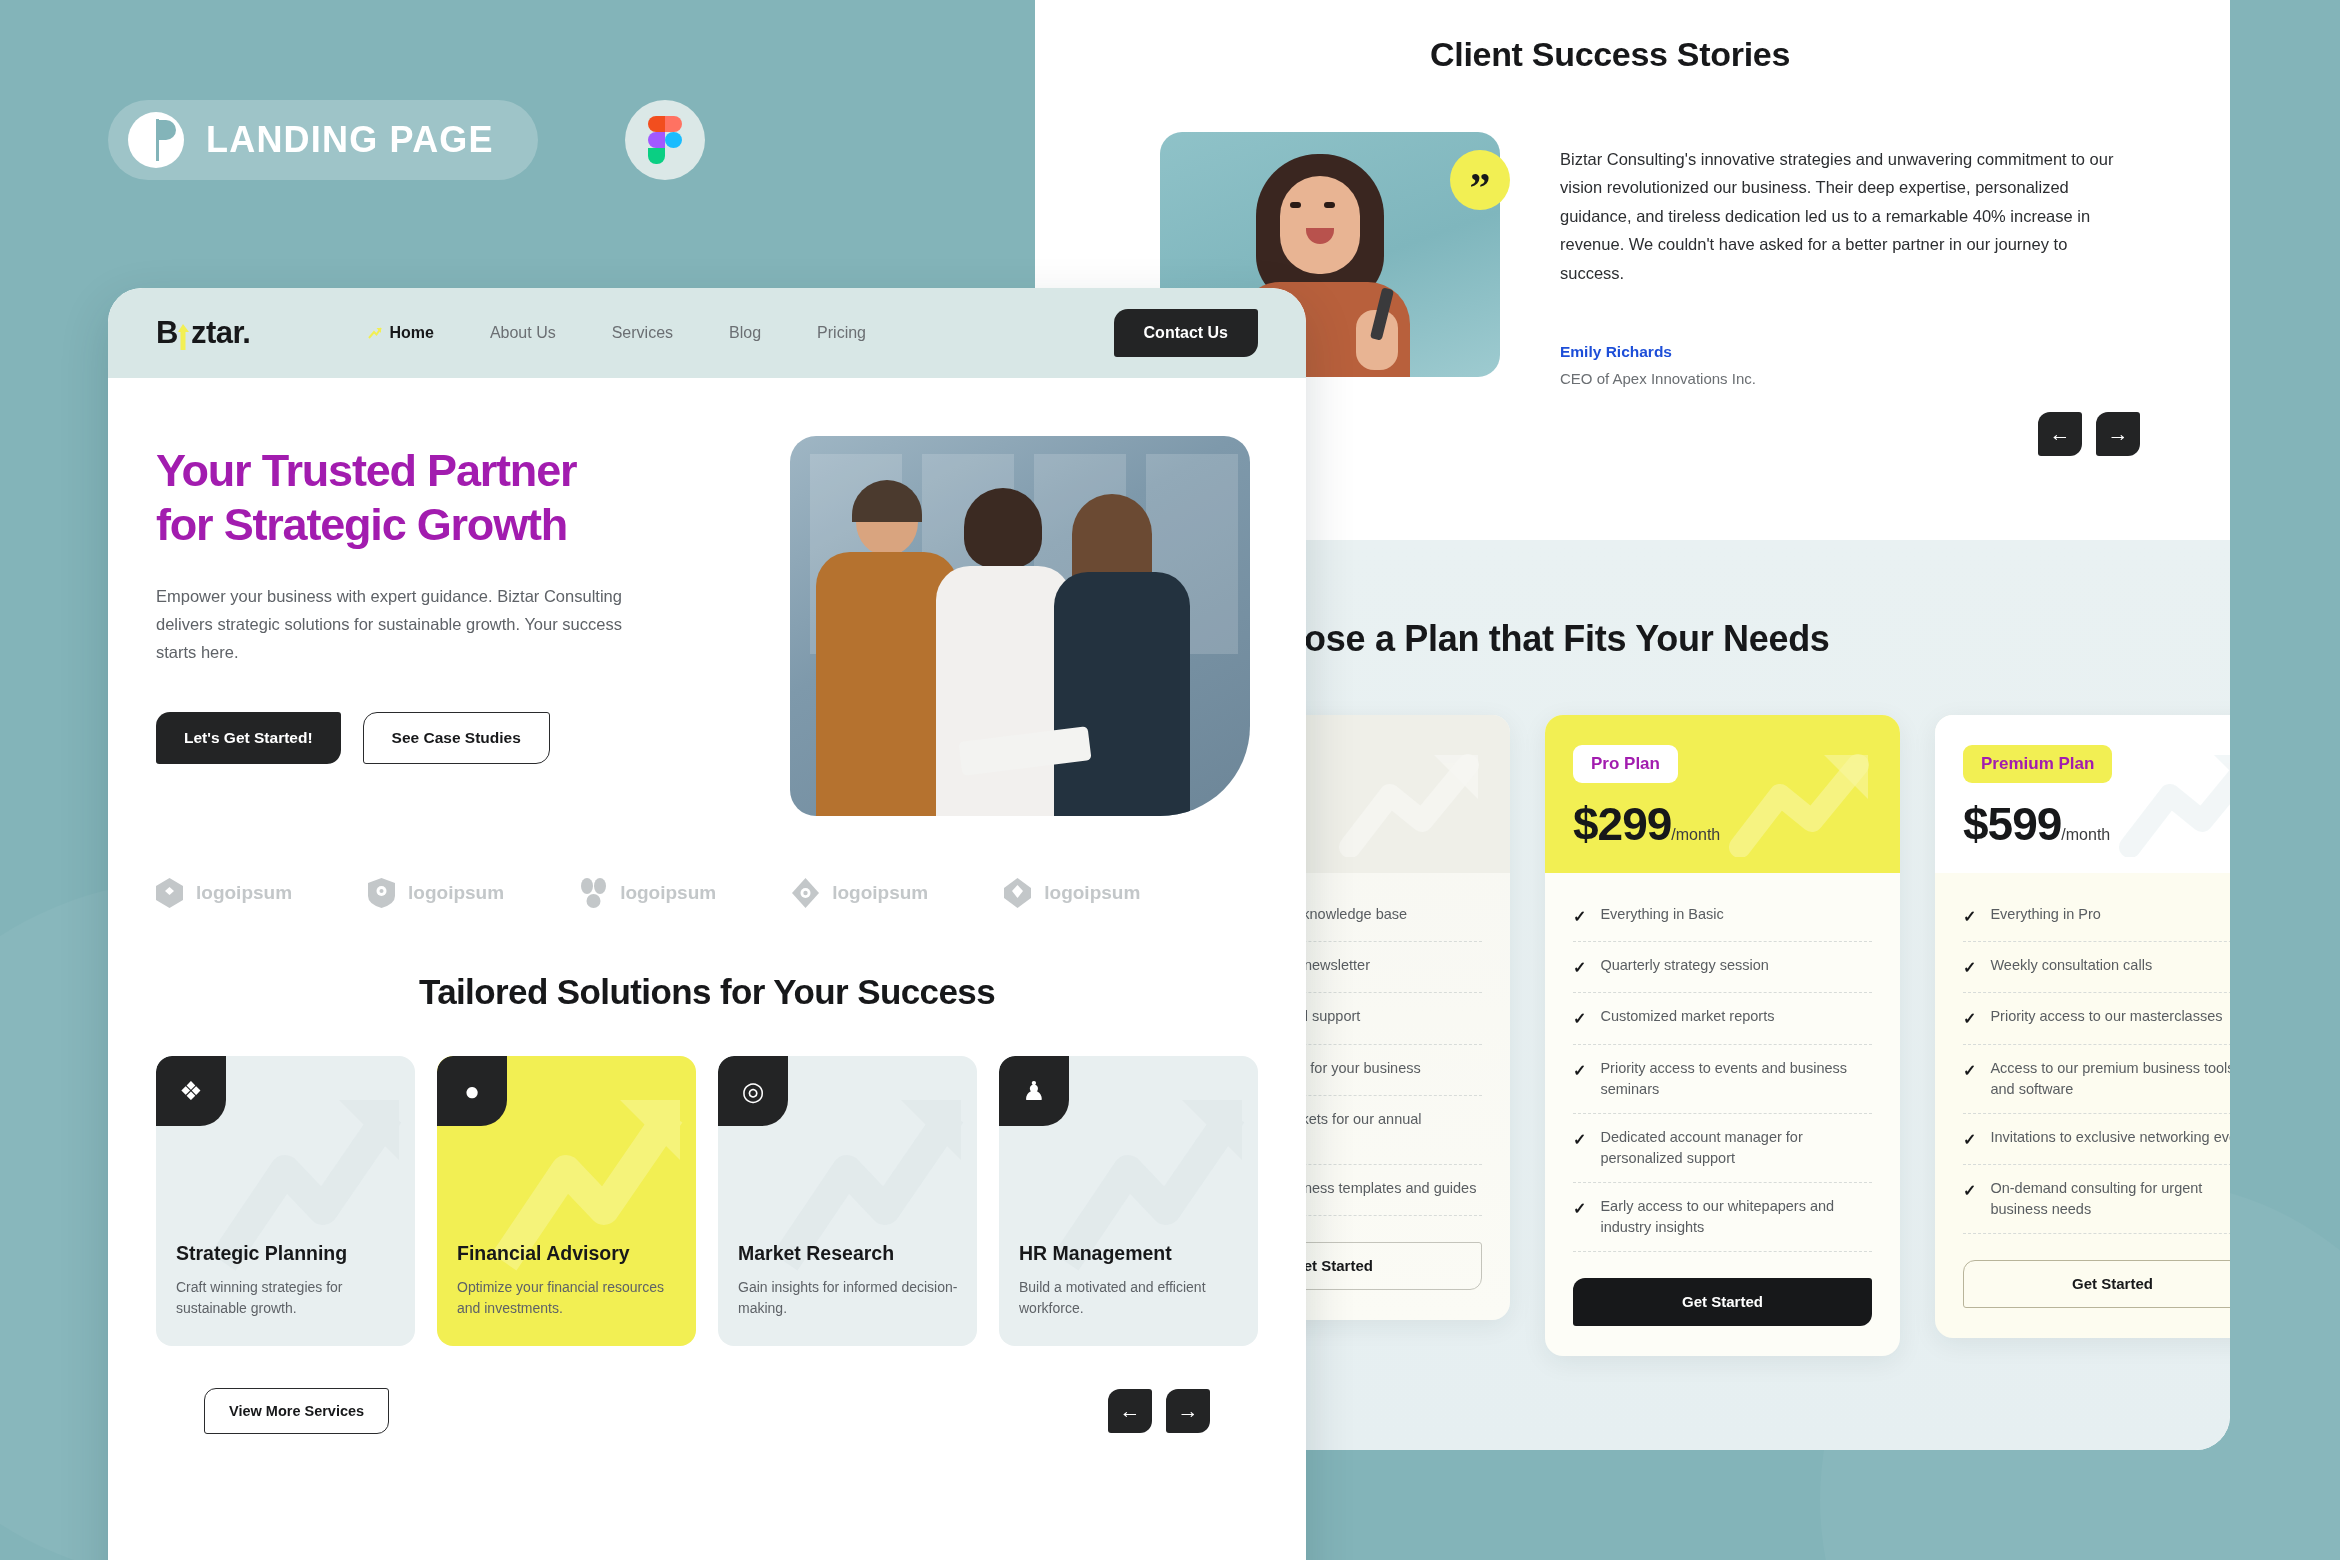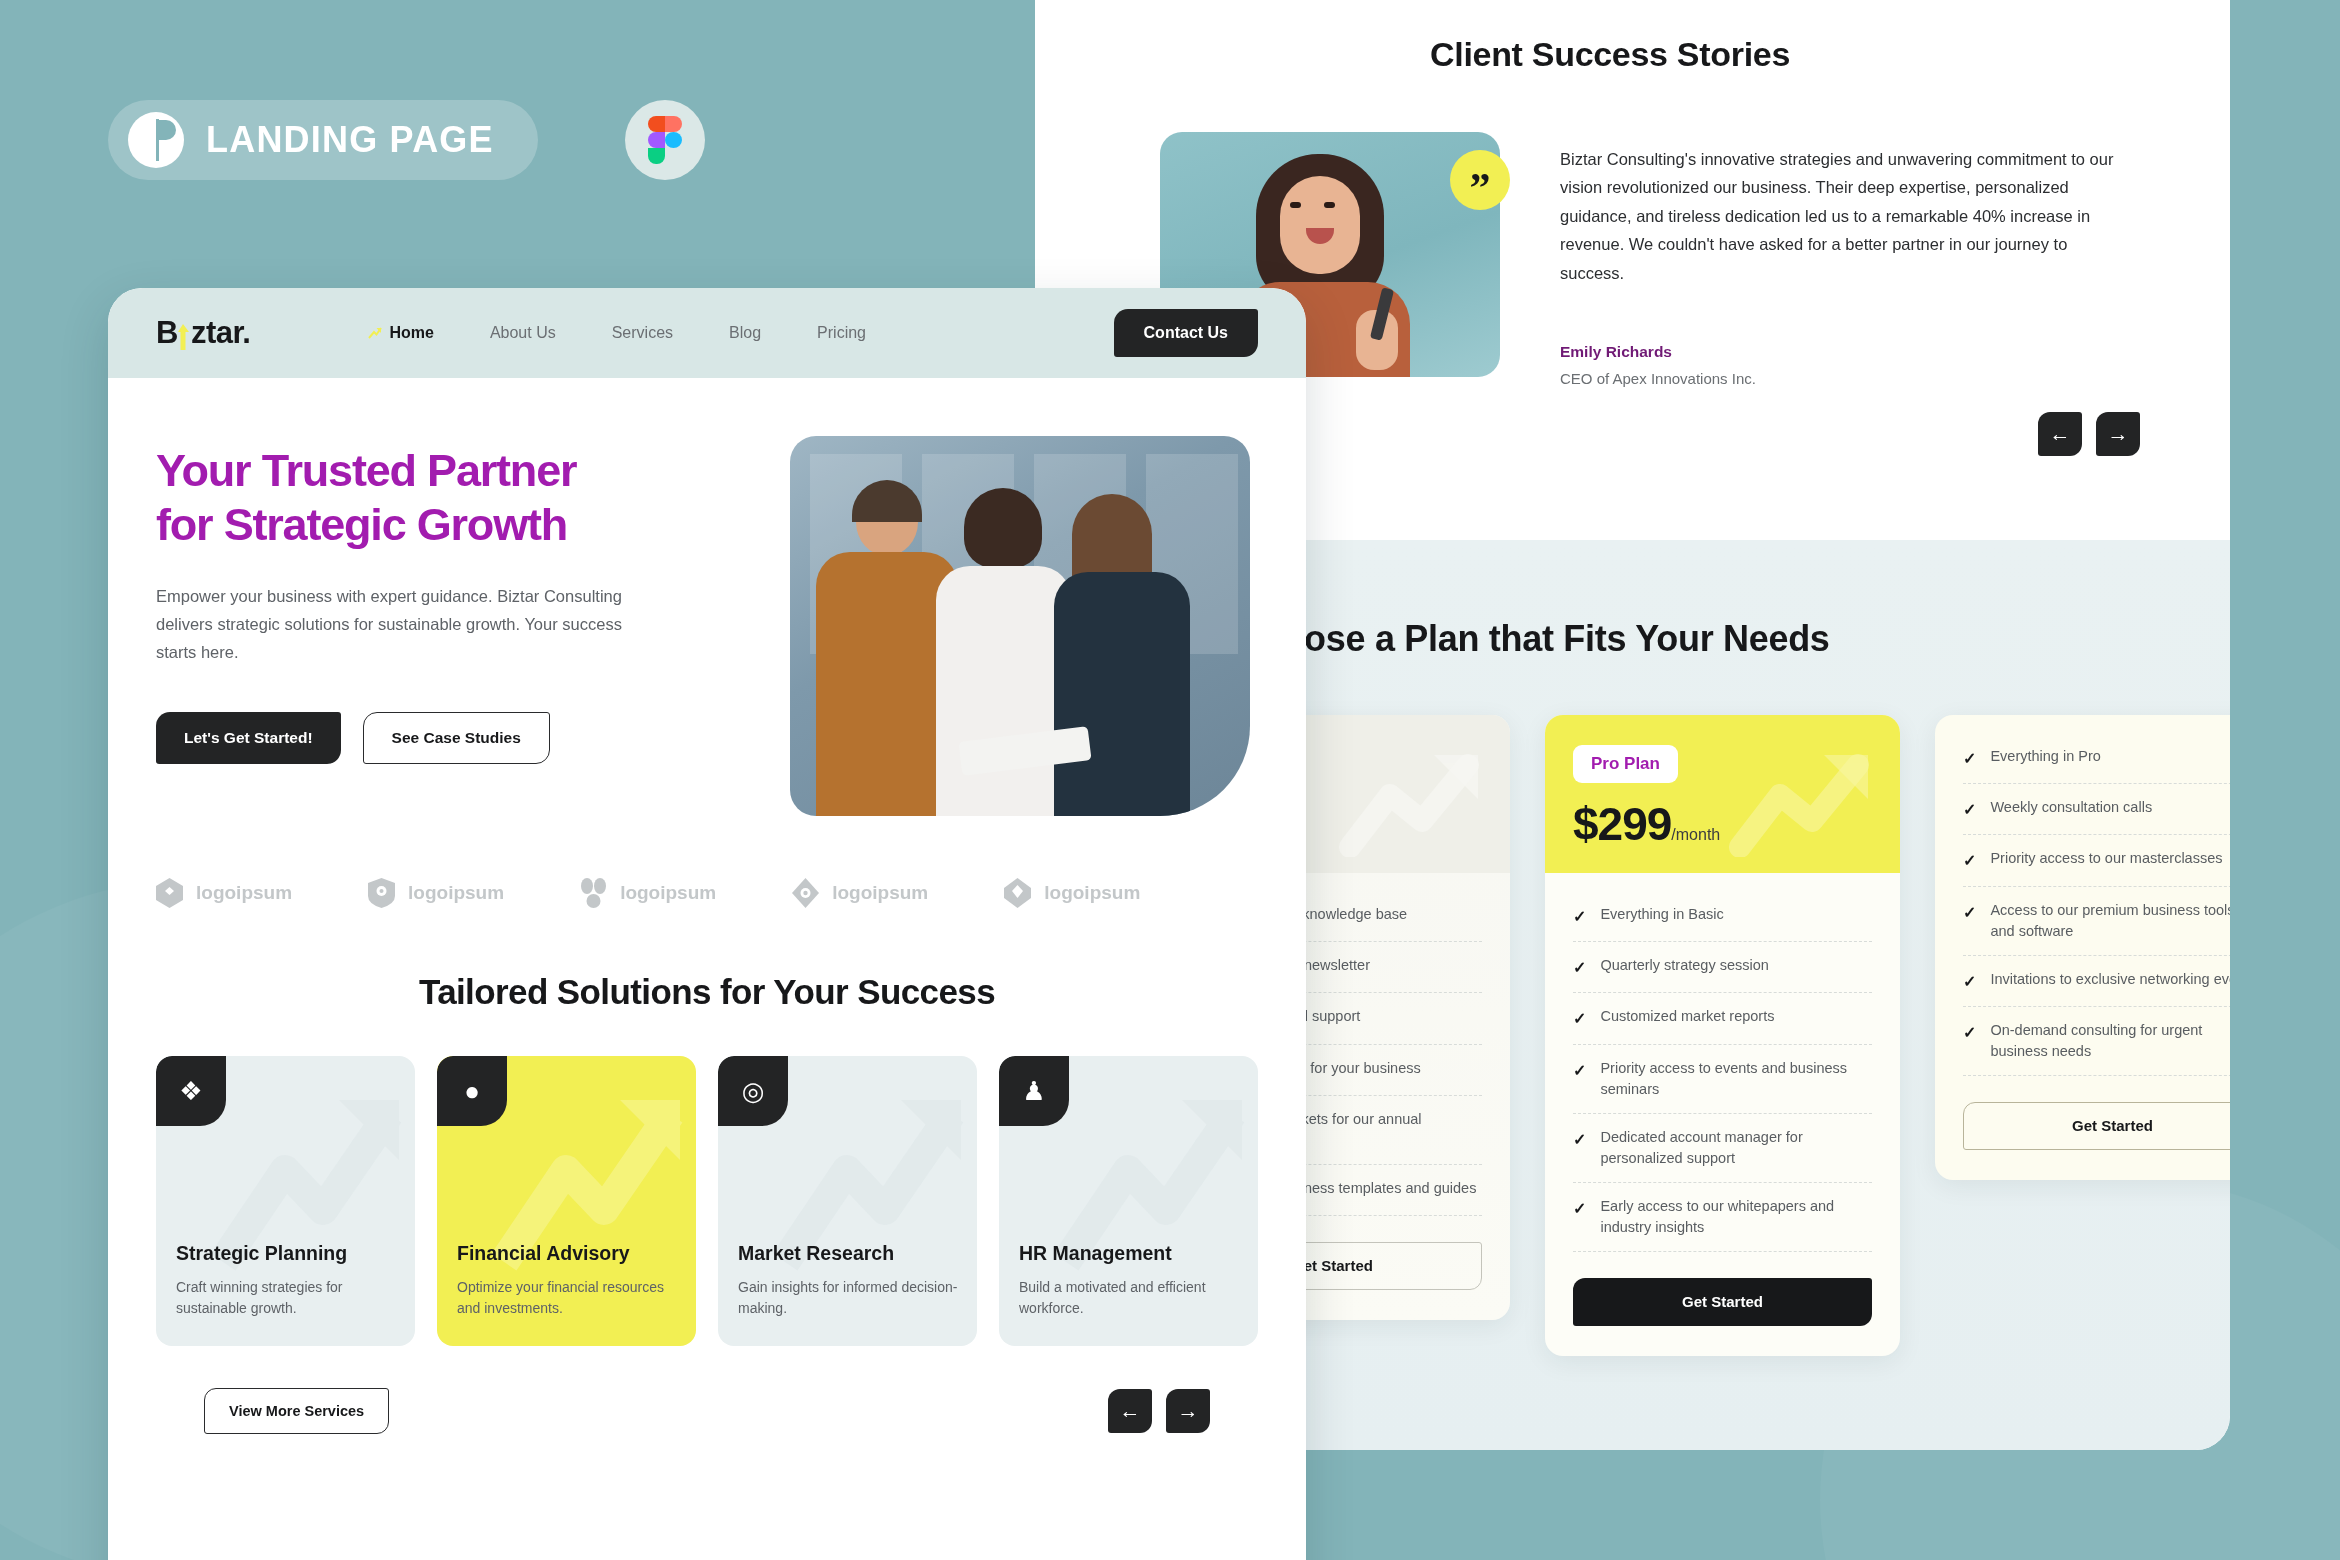--- a/index.html
+++ b/index.html
@@ -124,21 +124,21 @@
     color:#17181a; font-size: 42px; font-weight: 800;
     line-height: 0.4; padding-top: 16px; font-family: "Liberation Serif", serif;
   }
   #testimonial-body {
     position: absolute; left: 525px; top: 165px; width: 560px;
   }
   #testimonial-quote {
     font-size: 16.5px; line-height: 1.72; color: #2c2e31;
   }
   #testimonial-name {
-    margin-top: 56px; font-size: 15.5px; font-weight: 700; color:#701a75;
+    margin-top: 56px; font-size: 15.5px; font-weight: 700; color:#1d4ed8;
   }
   #testimonial-role {
     margin-top: 9px; font-size: 15px; color:#6b6f73;
   }
   #t-arrows {
     position: absolute; right: 90px; top: 432px;
     display:flex; gap: 14px;
   }
   .sq-btn {
     width: 44px; height: 44px; background:#232425;
@@ -456,20 +456,30 @@
                 <span class="tick">✓</span>
                 <span>Early access to our whitepapers and industry insights</span>
               </div>
           </div>
           <div class="plan-cta">
             <button class="cta-btn dark">Get Started</button>
           </div>
         </div>
 
         <div class="plan-card premium">
+          <div class="plan-head premium">
+            <svg class="head-arrow" viewBox="0 0 190 120">
+              <path d="M40 110 L80 58 L112 84 L158 28" stroke="#e3edef" stroke-width="22" fill="none" stroke-linejoin="round" stroke-linecap="round"></path>
+              <path d="M168 18 L168 62 L124 18 Z" fill="#e3edef"></path>
+            </svg>
+            <span class="plan-badge on-premium">Premium Plan</span>
+            <div class="plan-price">
+              <span>$599</span><span class="per">/month</span>
+            </div>
+          </div>
           <div class="plan-features">
             <div class="feat">
                 <span class="tick">✓</span>
                 <span>Everything in Pro</span>
               </div>
             <div class="feat">
                 <span class="tick">✓</span>
                 <span>Weekly consultation calls</span>
               </div>
             <div class="feat">

